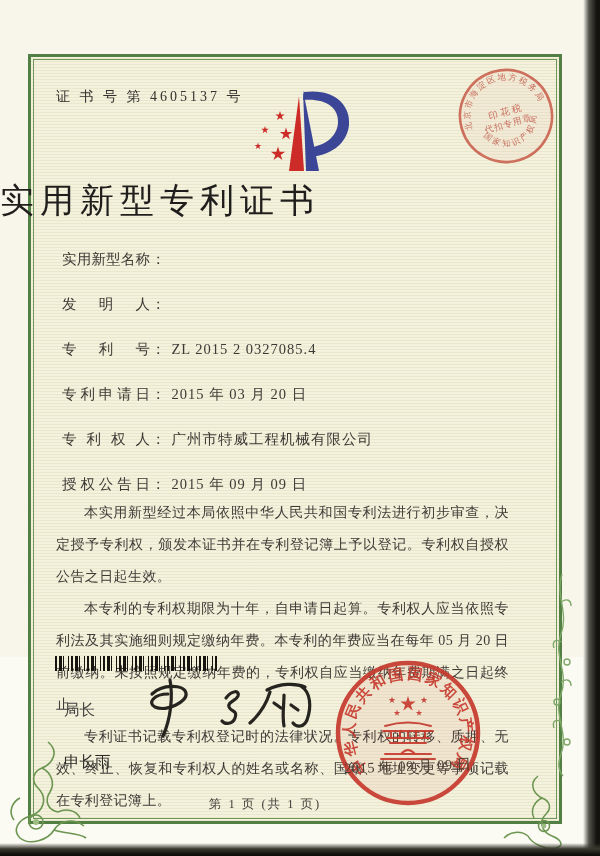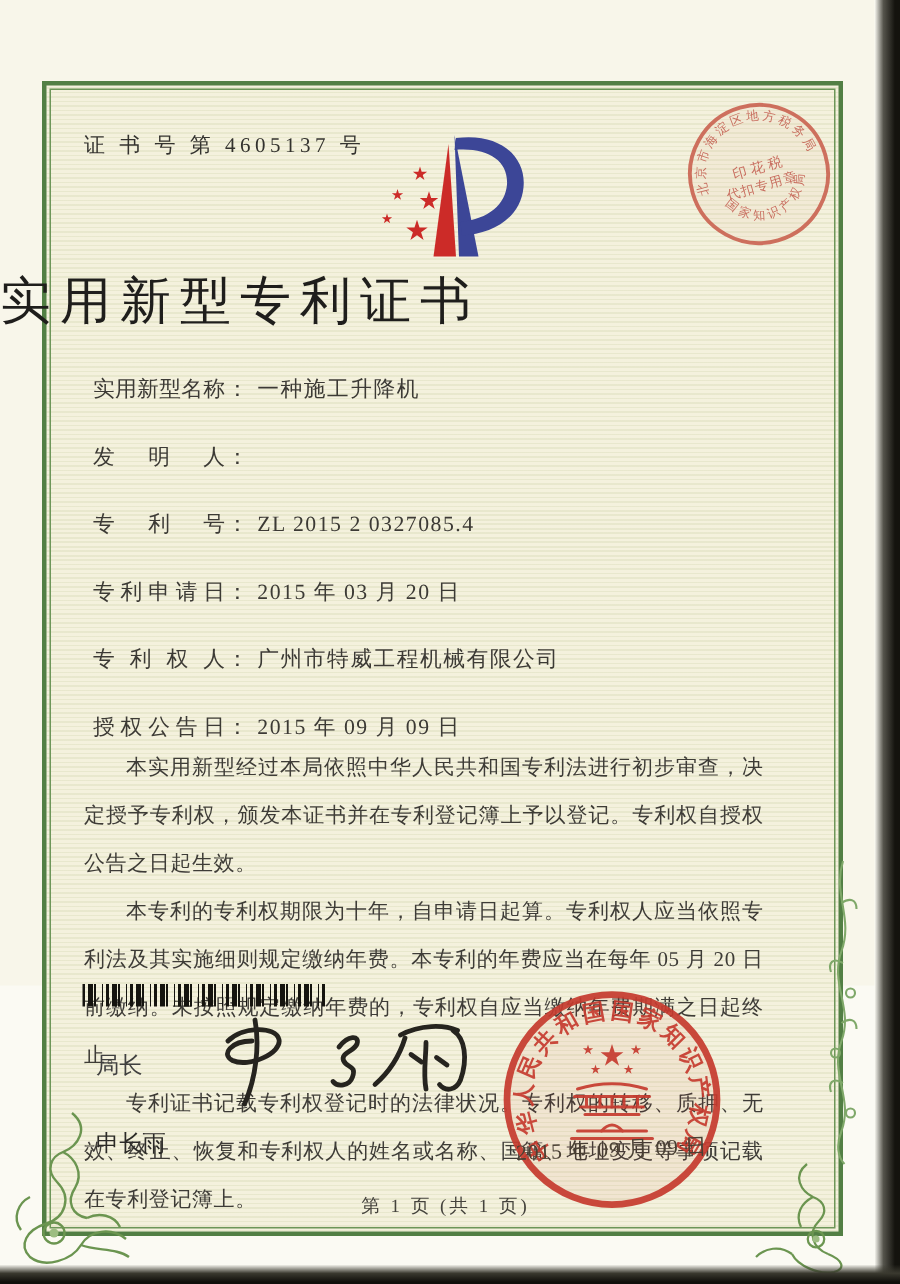--- a/index.html
+++ b/index.html
@@ -26,21 +26,21 @@
   .paras p{margin:0;text-indent:2em;}
   .barcode{left:55px;top:656px;width:163px;height:15px;
     background:repeating-linear-gradient(90deg,#15140f 0 2px,transparent 2px 4px,#15140f 4px 7px,transparent 7px 8px,#15140f 8px 9px,transparent 9px 13px,#15140f 13px 14px,transparent 14px 16px);}
   .juzhang{left:64px;top:700px;font-family:"Liberation Sans","DejaVu Sans",sans-serif;font-size:15.5px;color:#404040;}
   .juname{left:64px;top:732px;font-family:"Liberation Sans","DejaVu Sans",sans-serif;font-size:15.5px;color:#2b2a27;margin-top:20px;}
   .sig{left:128px;top:668px;}
   .seal{left:333px;top:658px;opacity:0.92;}
   .sealdate{left:344px;top:757px;width:130px;font-size:14.5px;letter-spacing:0.5px;color:#4a4034;transform:rotate(-2deg);}
   .taxseal{left:456px;top:66px;transform:rotate(-16deg);opacity:0.85;}
   .logo{left:245px;top:74px;}
-  .footer{left:0;top:796px;width:530px;text-align:center;font-size:12.5px;letter-spacing:2px;color:#45433d;padding-left:32px;}
+  .footer{left:0;top:796px;width:530px;text-align:center;font-size:12.5px;letter-spacing:2px;color:#45433d;}
   .flour-bl{left:0px;top:738px;}
   .flour-br{left:494px;top:774px;transform:scaleX(-1);}
   .vine-r{left:549px;top:572px;}
 </style>
 </head>
 <body>
 
 <div class="photo">
   <div class="sheet">
 
@@ -82,21 +82,20 @@
       <text x="50" y="49" text-anchor="middle" font-size="9.5" fill="#c1584a" font-family="'Liberation Sans',sans-serif">印 花 税</text>
       <text x="50" y="61" text-anchor="middle" font-size="8.8" letter-spacing="1" fill="#c1584a" font-family="'Liberation Sans',sans-serif">代扣专用章</text>
     </svg>
 
     <div class="abs title">实用新型专利证书</div>
 
     <div class="abs fields">
       <div class="frow">
         <span class="flabel">实用新型名称</span>
           <span class="fcolon">：</span>
-        <span class="fvalue">一种施工升降机</span>
       </div>
       <div class="frow">
         <span class="flabel">发明人</span>
           <span class="fcolon">：</span>
       </div>
       <div class="frow">
         <span class="flabel">专利号</span>
           <span class="fcolon">：</span>
         <span class="fvalue">ZL 2015 2 0327085.4</span>
       </div>

